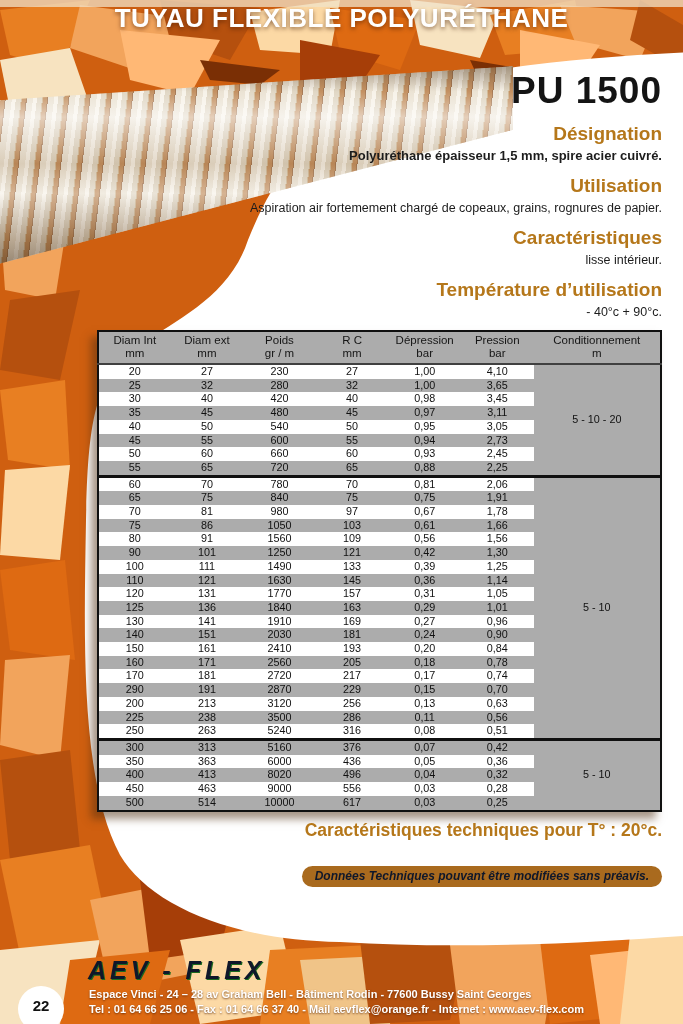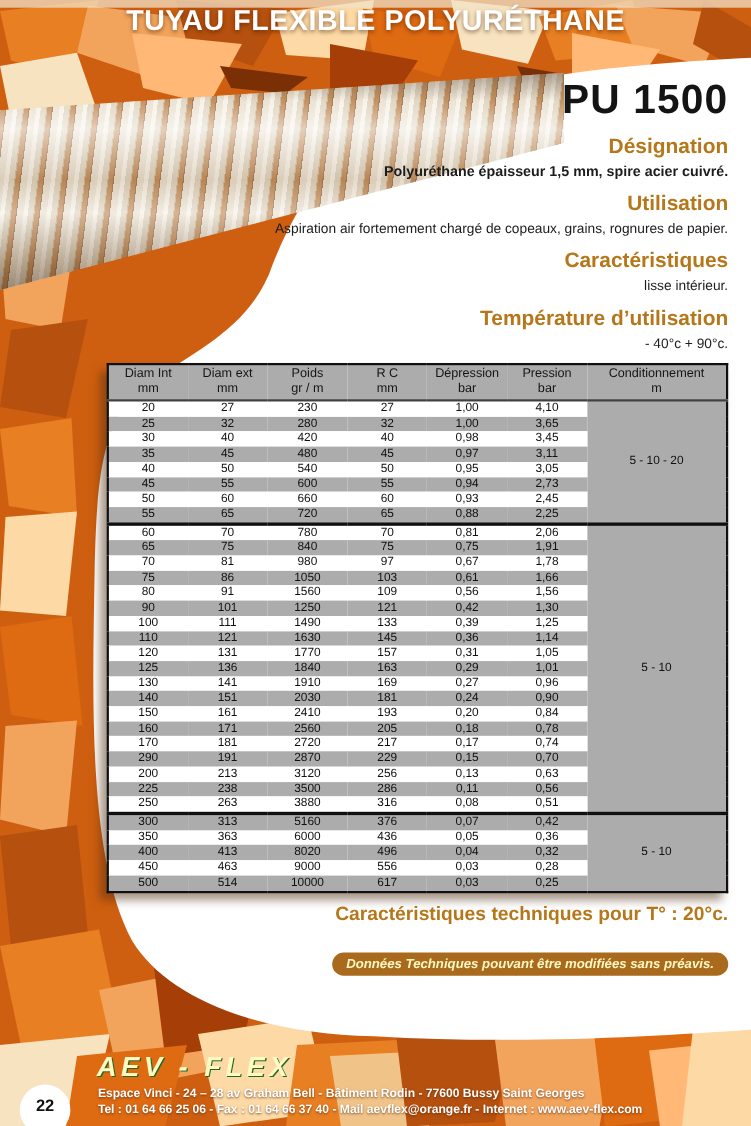--- a/index.html
+++ b/index.html
@@ -54,28 +54,28 @@
   }
   td.w{background:#ffffff;} td.g{background:#acacac;}
   td.cond{background:#acacac;font-size:11.5px;}
   tr.group-start td{border-top:3px solid #101010;}
 
   .below{position:absolute;z-index:3;right:21px;top:820px;width:480px;text-align:right;}
   .tech-note{color:#b5771a;font-size:17.5px;font-weight:700;line-height:21px;}
   .options-note{color:#1c1c1c;font-size:14.5px;font-weight:700;margin-top:3px;}
   .other-note{color:#1c1c1c;font-size:12.5px;font-weight:700;font-style:italic;margin-top:24px;}
   .pill{
-    display:inline-block;margin-top:7px;background:#a96a1e;color:#fef9c3;
+    display:inline-block;margin-top:7px;background:#a96a1e;color:#0f172a;
     font-size:12px;font-weight:700;font-style:italic;border-radius:12px;
     padding:3px 13px 4px 13px;
   }
 
   .logo{
     position:absolute;z-index:3;left:88px;top:956px;
-    color:#fef9c3;font-size:25px;font-weight:800;font-style:italic;letter-spacing:4px;
+    color:#0f172a;font-size:25px;font-weight:800;font-style:italic;letter-spacing:4px;
     text-shadow:1px 1px 0 #1c6a1f;white-space:nowrap;
   }
   .addr,.contact{
     position:absolute;z-index:3;left:89px;color:#fff;font-weight:700;font-size:11px;
     white-space:nowrap;text-shadow:0 1px 2px rgba(80,30,0,.7);
   }
   .addr{top:988px;} .contact{top:1003px;}
   .page-badge{
     position:absolute;z-index:3;left:18px;top:986px;width:46px;height:46px;
     background:#fff;border-radius:50%;text-align:center;
@@ -411,21 +411,21 @@
           <td class="g">225</td>
           <td class="g">238</td>
           <td class="g">3500</td>
           <td class="g">286</td>
           <td class="g">0,11</td>
           <td class="g">0,56</td>
         </tr>
         <tr>
           <td class="w">250</td>
           <td class="w">263</td>
-          <td class="w">3880</td>
+          <td class="w">5240</td>
           <td class="w">316</td>
           <td class="w">0,08</td>
           <td class="w">0,51</td>
         </tr>
         <tr class="group-start">
           <td class="g">300</td>
           <td class="g">313</td>
           <td class="g">5160</td>
           <td class="g">376</td>
           <td class="g">0,07</td>

